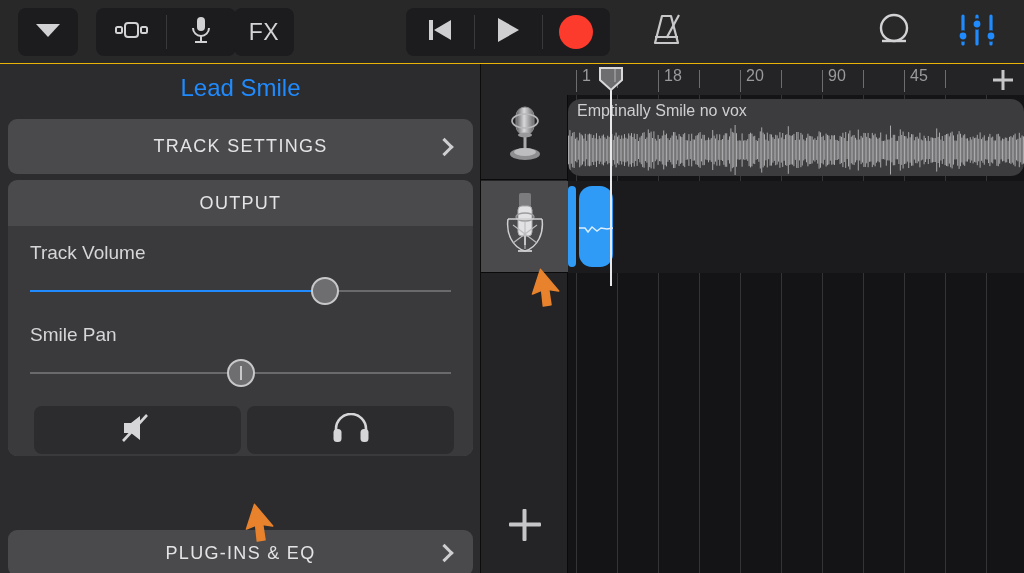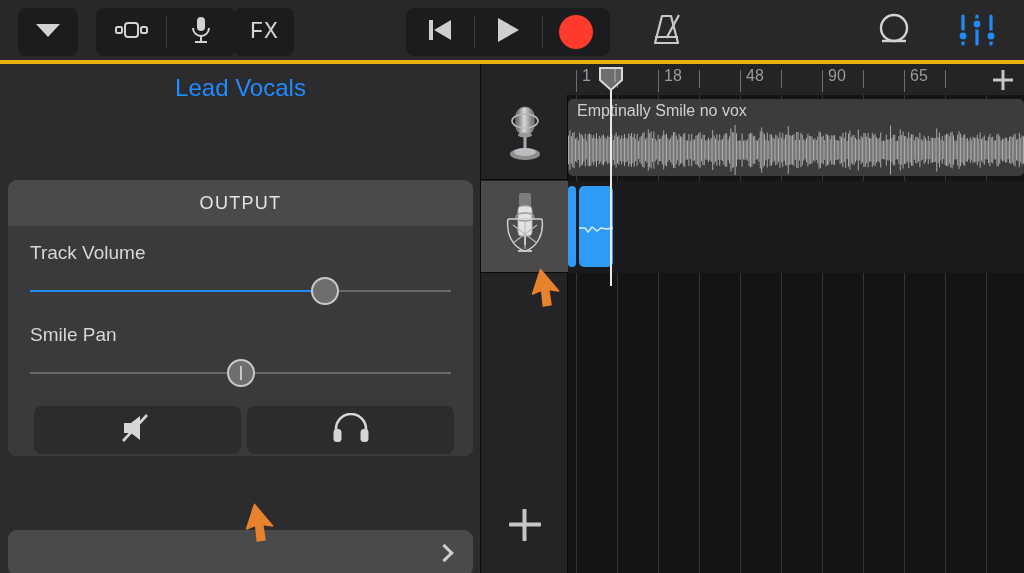--- a/index.html
+++ b/index.html
@@ -8,22 +8,21 @@
     background: #000;
     font-family: "Liberation Sans", sans-serif;
     overflow: hidden;
   }
   #app { position: relative; width: 1024px; height: 573px; background: #1c1c1e; }
 
   
   .toolbar {
     position: absolute; left: 0; top: 0; width: 1024px; height: 64px;
     background: #282829;
-    border-bottom: 4px solid #eab308;
-    font-family: Liberation Mono, monospace;
+    border-bottom: 1px solid #eab308;
   }
   .tb-btn {
     position: absolute; background: #1c1c1e; border-radius: 8px;
     display: flex; align-items: center; justify-content: center;
     color: #d2d2d4;
   }
   .tb-plain {
     position: absolute; display: flex; align-items: center; justify-content: center;
     color: #d2d2d4;
   }
@@ -117,21 +116,21 @@
   }
   .thead.sel { background: #4a4a4c; }
   .lanes {
     position: absolute; left: 87px; top: 31px; width: 456px; height: 478px;
     background: #141416; overflow: hidden;
   }
   .lane { position: absolute; left: 0; width: 456px; }
   .lane.alt { background: #1b1b1d; }
   .gridline { position: absolute; top: 0; bottom: 0; width: 1px; background: #343437; }
   .region {
-    position: absolute; border-radius: 5px; overflow: hidden;
+    position: absolute; border-radius: 13px; overflow: hidden;
   }
   .region.audio { background: #3c3c3e; }
   .region.blue { background: #2f9bf7; }
   .region-name {
     position: absolute; left: 9px; top: 3px; color: #cfcfd1; font-size: 16px;
     white-space: nowrap;
   }
   .playhead {
     position: absolute; width: 2px; background: #e8e8ea; z-index: 9;
   }
@@ -236,22 +235,28 @@
           <circle cx="7" cy="23" r="4.6" fill="#1f8bff" stroke="#282829" stroke-width="2.4"></circle>
           <circle cx="21" cy="11" r="4.6" fill="#1f8bff" stroke="#282829" stroke-width="2.4"></circle>
           <circle cx="35" cy="23" r="4.6" fill="#1f8bff" stroke="#282829" stroke-width="2.4"></circle>
         </svg>
       </span>
     </div>
   </div>
 
   <div class="panel">
 
-    <div class="panel-title">Lead Vocals</div>
-
+    <div class="panel-title">Lead Smile</div>
+
+    <div class="card" style="top:55px;height:55px;">
+      <div class="row-btn" style="height:55px;">
+        <span>TRACK SETTINGS</span>
+        <span class="chevron-r"></span>
+      </div>
+    </div>
 
     <div class="card" style="top:116px;height:276px;overflow:hidden;">
       <div class="sec-head">OUTPUT</div>
       <div class="sec-body" style="height:230px;padding:16px 22px 11px 22px;">
 
         <div class="sld-label">Track Volume</div>
         <div class="slider" style="margin-top:10px;" id="sld-volume">
           <div class="track"></div>
           <div class="fill" style="width: 70%;"></div>
           <div class="knob" style="left: 70%;"></div>
@@ -280,45 +285,46 @@
                 <rect x="28.5" y="16" width="8" height="13" rx="3.5" fill="#d6d6d8"></rect>
               </svg>
             </span>
           </div>
         </div>
       </div>
     </div>
 
     <div class="card" style="top:466px;height:46px;">
       <div class="row-btn" style="height:46px;">
+        <span>PLUG-INS &amp; EQ</span>
         <span class="chevron-r"></span>
       </div>
     </div>
 
   </div>
 
   <div class="trackarea">
 
     <div class="ruler">
       <div class="headers-gap"></div>
       <div id="ruler-marks">
           <div class="rtick" style="left: 95px; height: 22px;"></div>
           <div class="rnum" style="left: 101px;">1</div>
           <div class="rtick" style="left: 136px; height: 18px;"></div>
           <div class="rtick" style="left: 177px; height: 22px;"></div>
           <div class="rnum" style="left: 183px;">18</div>
           <div class="rtick" style="left: 218px; height: 18px;"></div>
           <div class="rtick" style="left: 259px; height: 22px;"></div>
-          <div class="rnum" style="left: 265px;">48</div>
+          <div class="rnum" style="left: 265px;">20</div>
           <div class="rtick" style="left: 300px; height: 18px;"></div>
           <div class="rtick" style="left: 341px; height: 22px;"></div>
           <div class="rnum" style="left: 347px;">90</div>
           <div class="rtick" style="left: 382px; height: 18px;"></div>
           <div class="rtick" style="left: 423px; height: 22px;"></div>
-          <div class="rnum" style="left: 429px;">65</div>
+          <div class="rnum" style="left: 429px;">45</div>
           <div class="rtick" style="left: 464px; height: 18px;"></div>
         </div>
       <div class="add-track" style="left:504px;top:0;width:36px;height:31px;font-size:0;">
         <svg width="24" height="24" viewBox="0 0 24 24">
           <rect x="10.5" y="2" width="3" height="20" fill="#c6c6c8"></rect>
           <rect x="2" y="10.5" width="20" height="3" fill="#c6c6c8"></rect>
         </svg>
       </div>
     </div>
 

